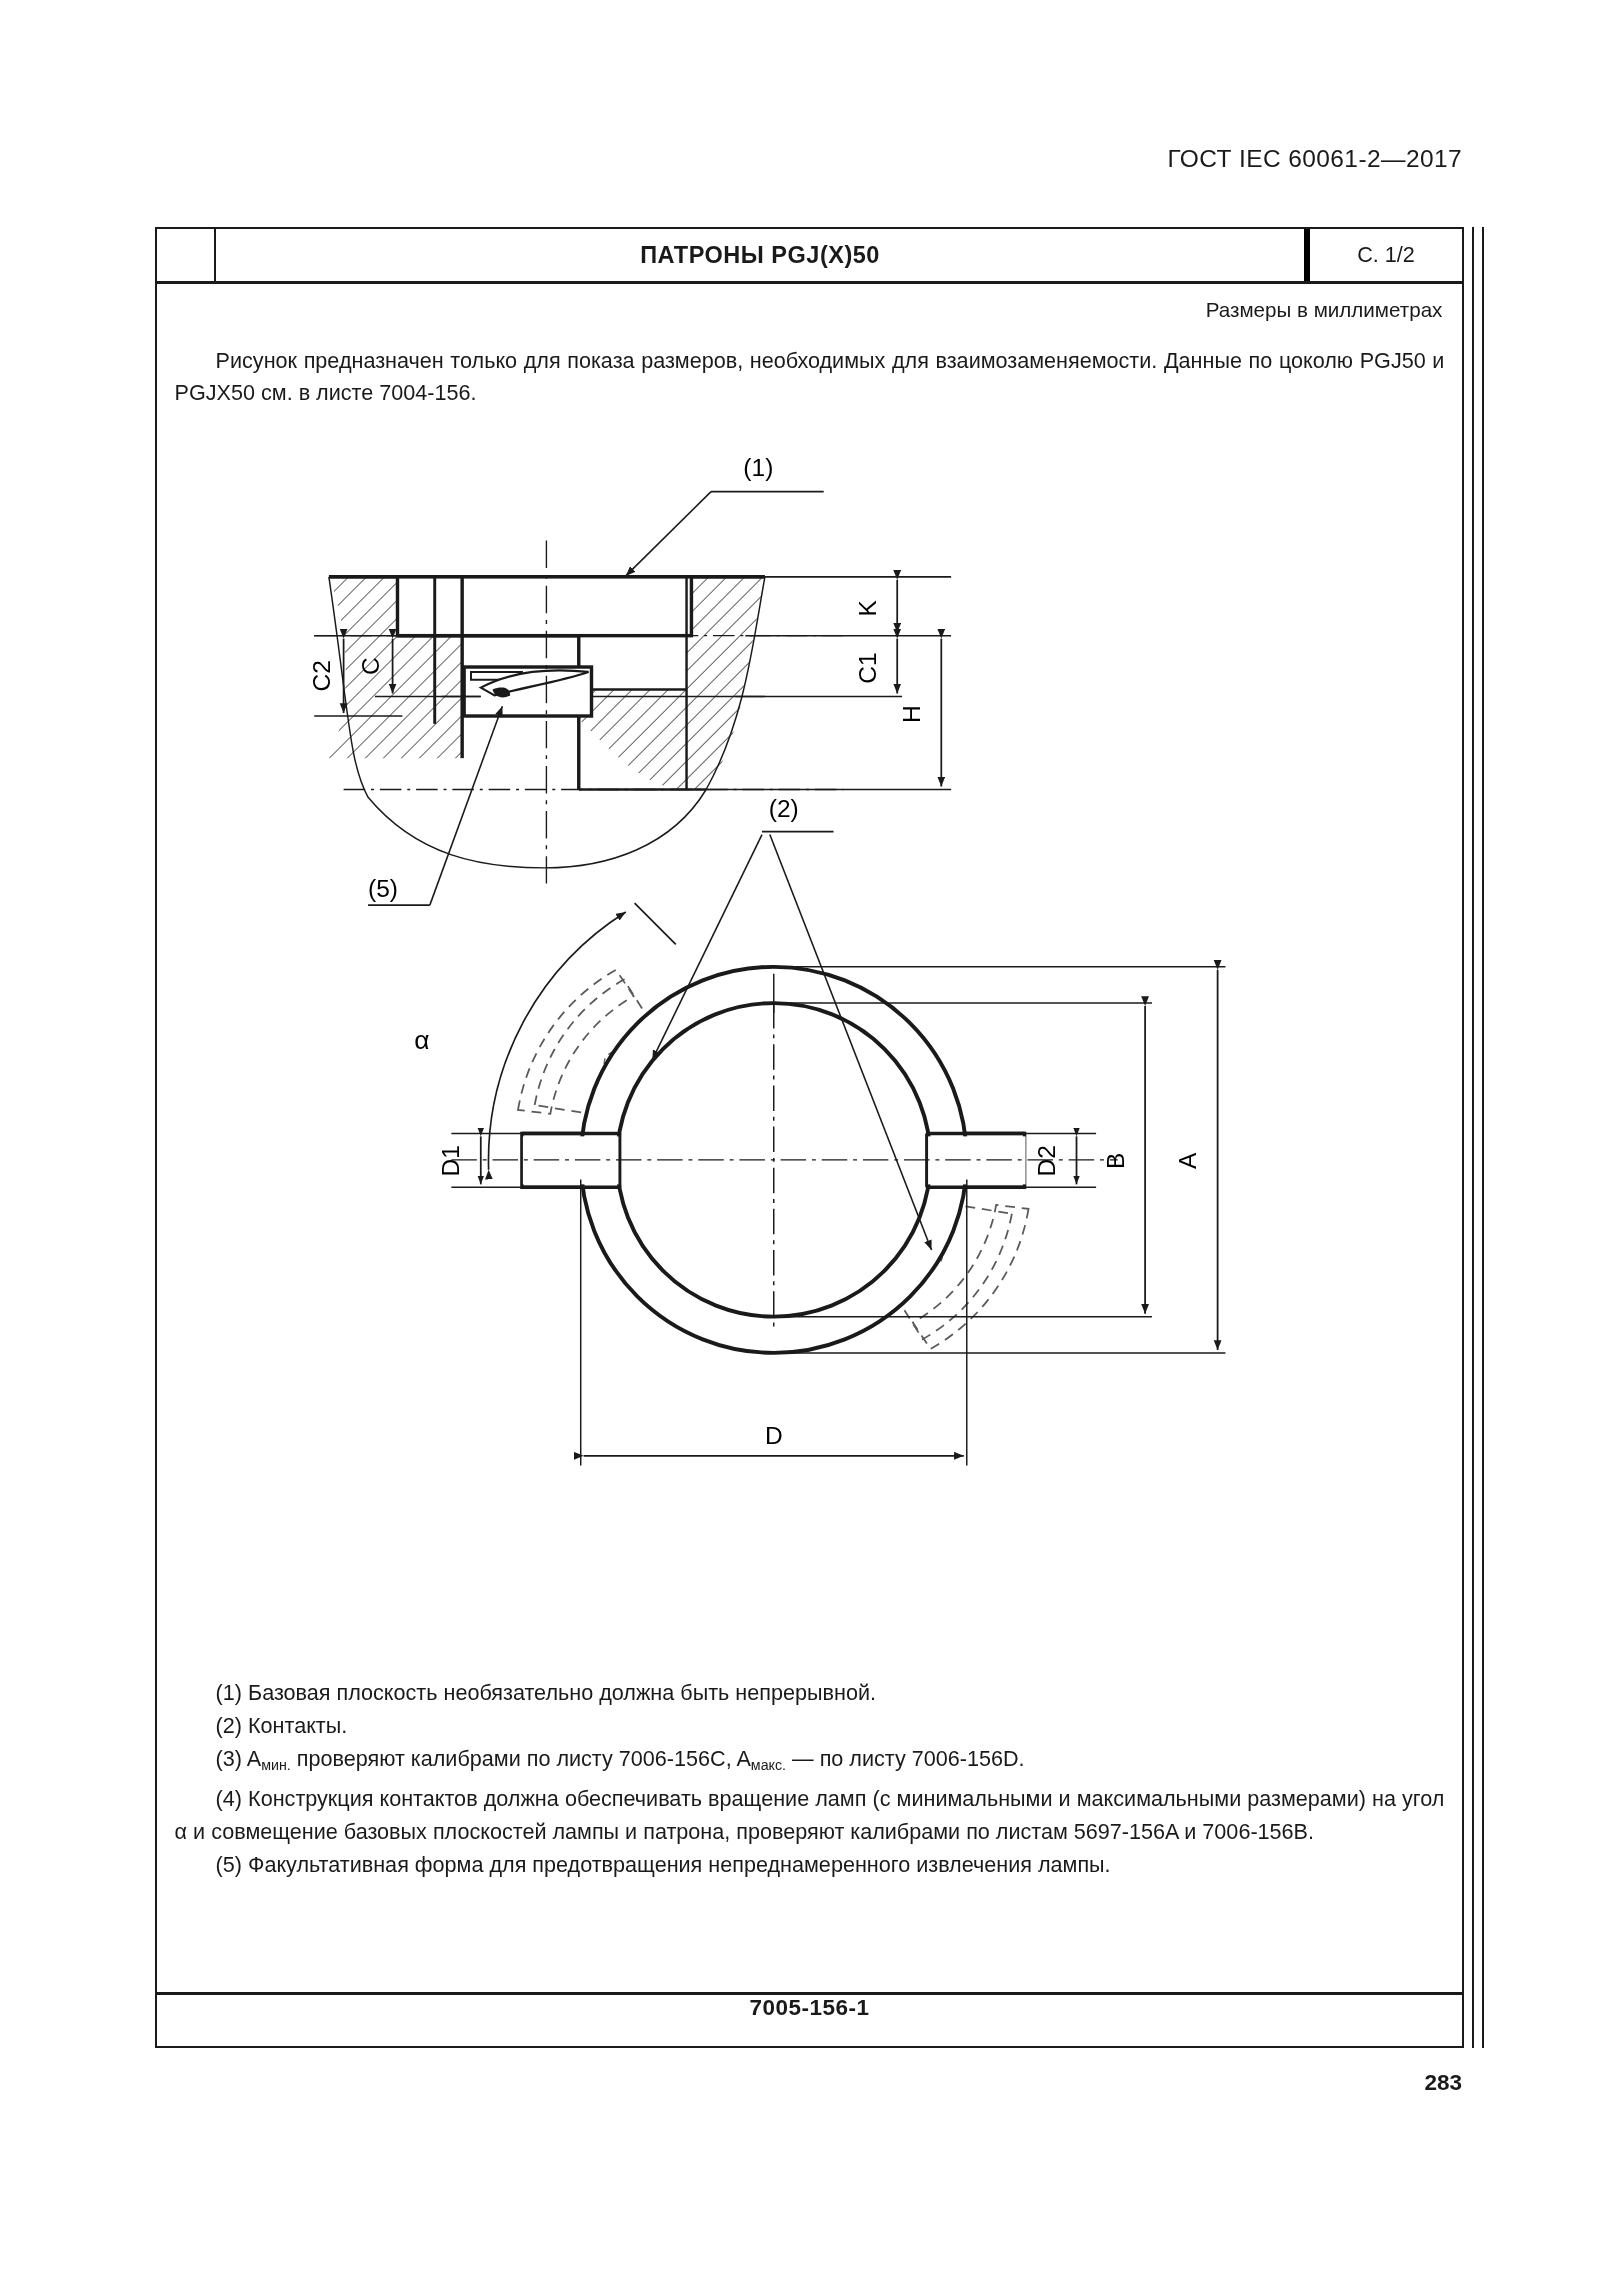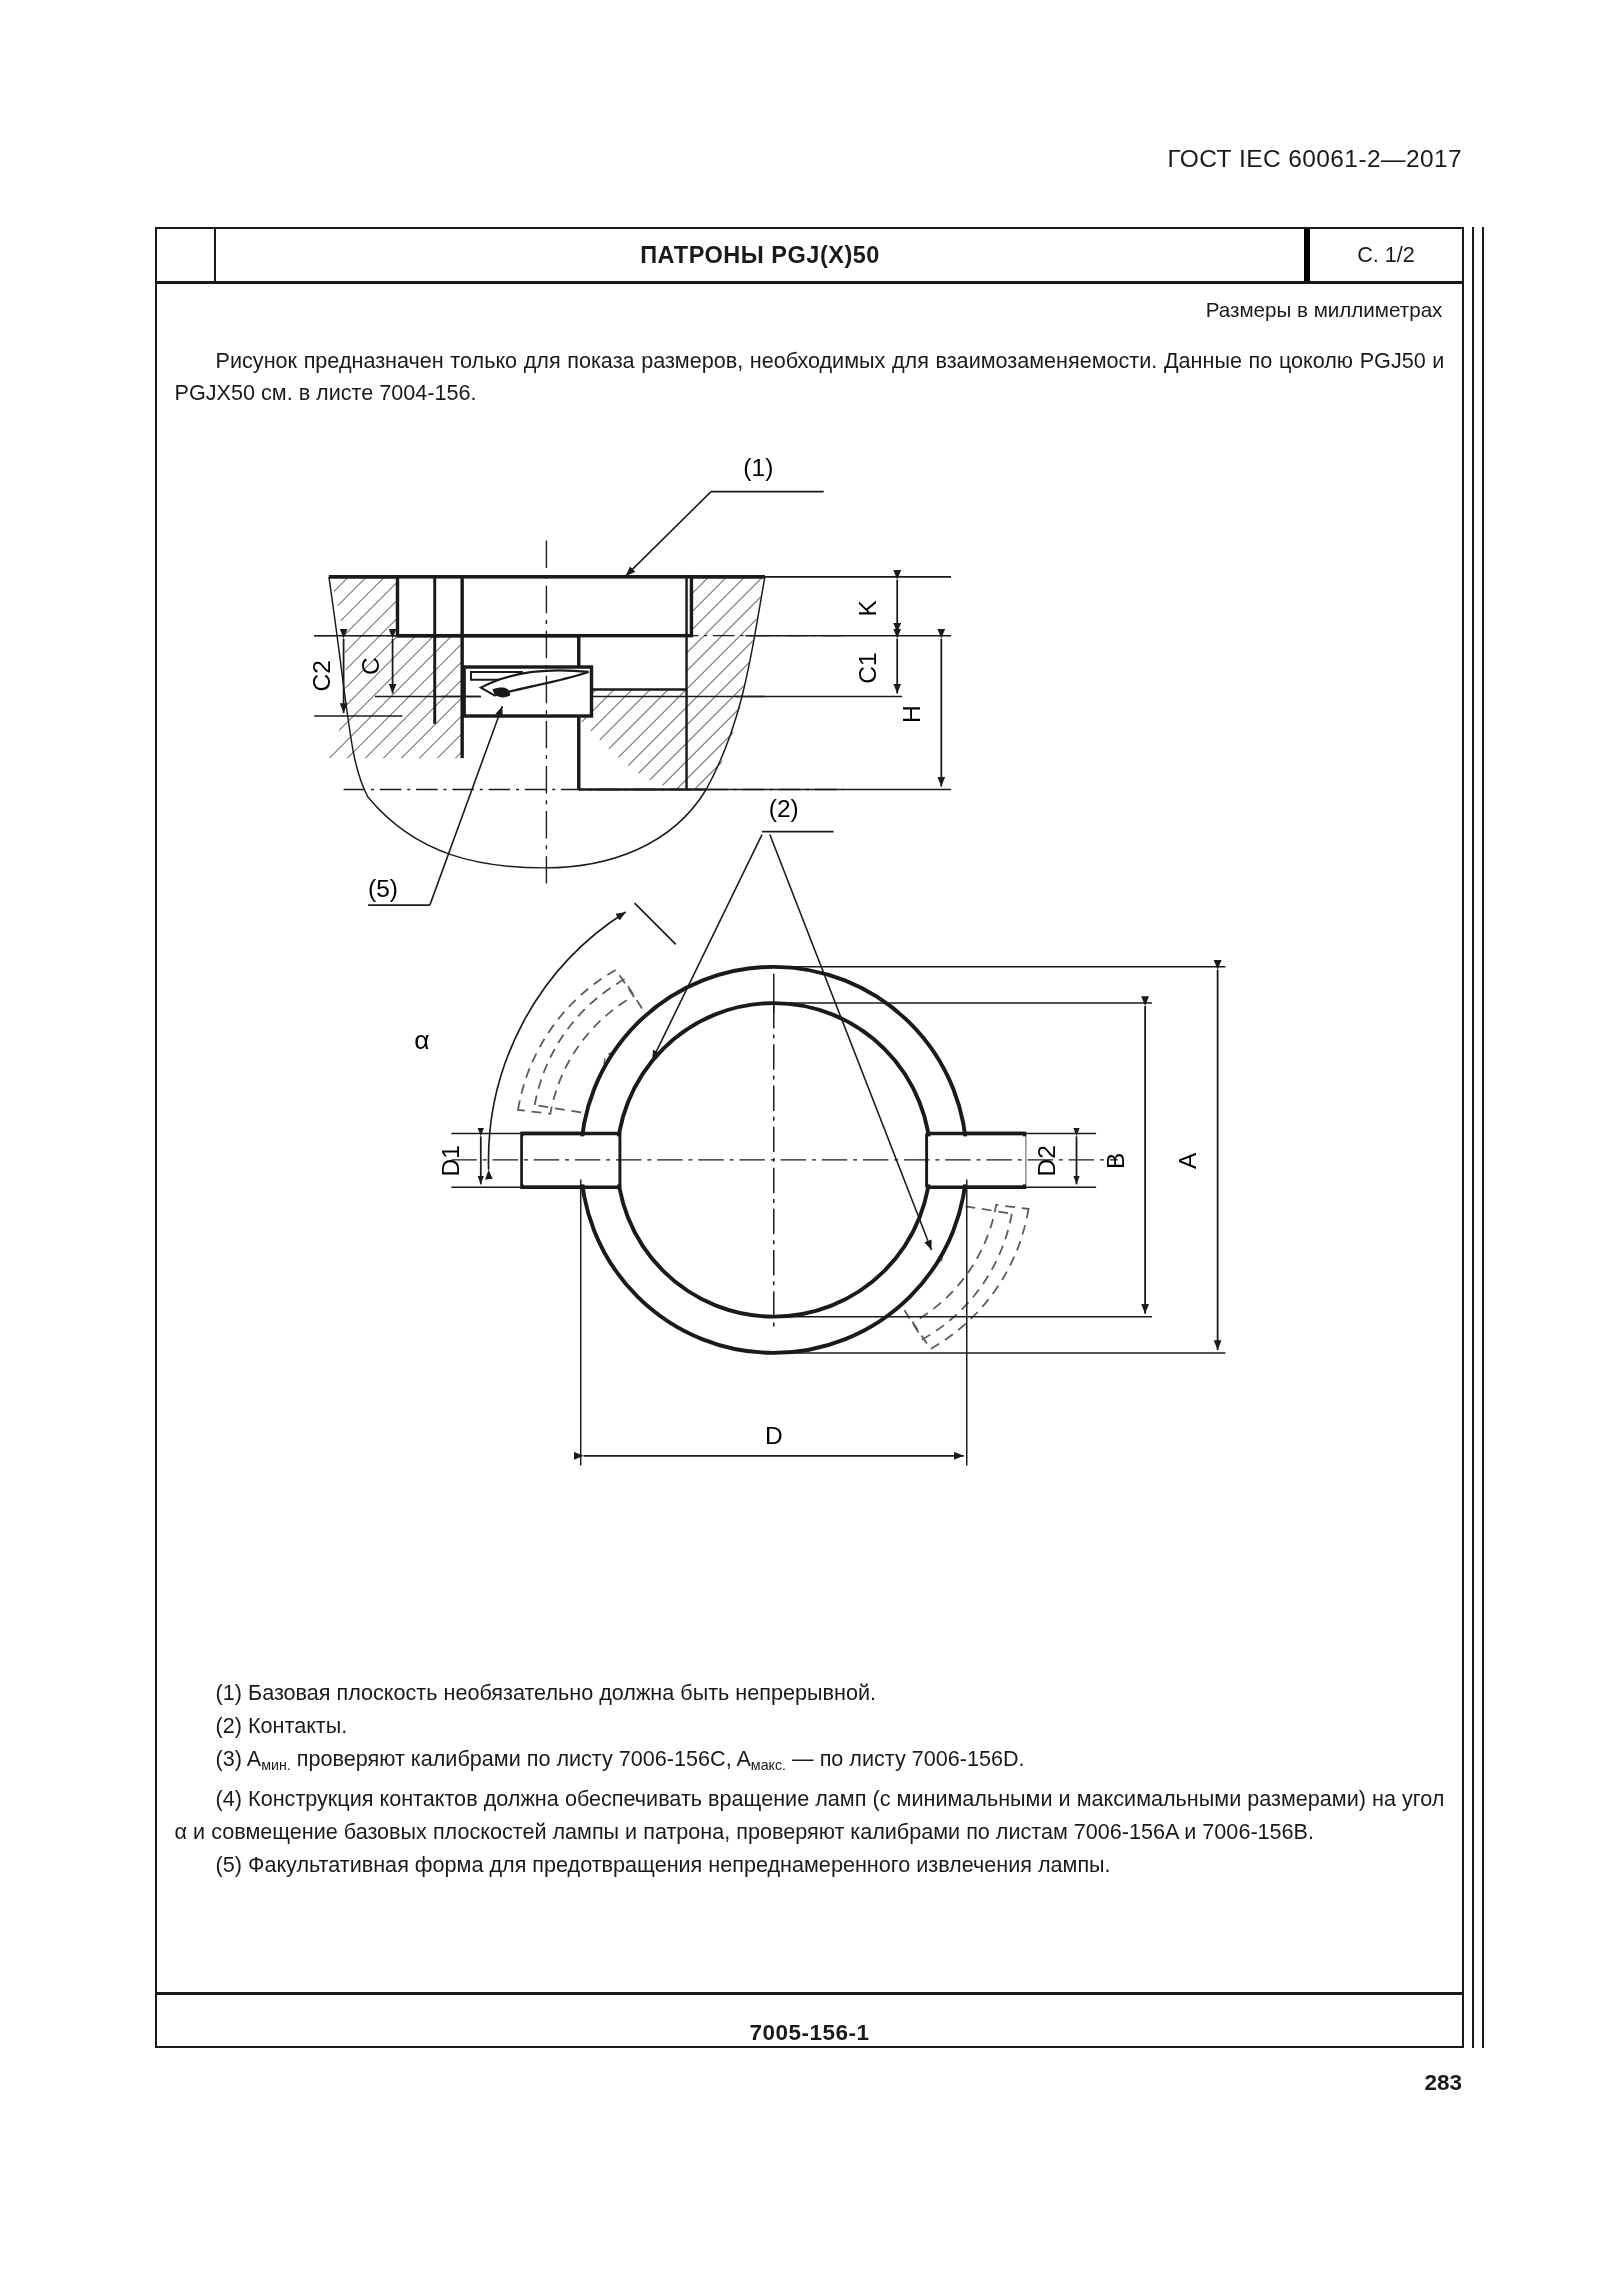--- a/index.html
+++ b/index.html
@@ -143,21 +143,21 @@
 
   
   .footer-row {
     position: absolute;
     left: 0;
     bottom: 0;
     width: 100%;
     height: 51px;
     border-top: 3.9px solid #1a1a1a;
     display: flex;
-    align-items: flex-end;
+    align-items: flex-start;
     justify-content: center;
     font-size: 22.5px;
     font-weight: bold;
     letter-spacing: 0.5px;
   }
 
   .page-number {
     position: absolute;
     right: 159px;
     top: 2070px;
@@ -328,21 +328,21 @@
         <line x1="435" y1="1052" x2="823" y2="1052" stroke="#1a1a1a" stroke-width="1.8" marker-start="url(#ah)" marker-end="url(#ah)"></line>
         <text x="629" y="1040" font-family="Liberation Sans, sans-serif" font-size="25" text-anchor="middle">D</text>
       </g>
     </svg>
   </div>
 
   <div class="notes">
     <div class="note">(1) Базовая плоскость необязательно должна быть непрерывной.</div>
     <div class="note">(2) Контакты.</div>
     <div class="note"><span>(3) A</span><sub>мин.</sub><span> проверяют калибрами по листу 7006-156C, A</span><sub>макс.</sub><span> — по листу 7006-156D.</span></div>
-    <div class="note">(4) Конструкция контактов должна обеспечивать вращение ламп (с минимальными и максимальными размерами) на угол α и совмещение базовых плоскостей лампы и патрона, проверяют калибрами по листам 7006-156A и 7006-156B.</div>
+    <div class="note">(4) Конструкция контактов должна обеспечивать вращение ламп (с минимальными и максимальными размерами) на угол α и совмещение базовых плоскостей лампы и патрона, проверяют калибрами по листам 5697-156A и 7006-156B.</div>
     <div class="note">(5) Факультативная форма для предотвращения непреднамеренного извлечения лампы.</div>
   </div>
 
   <div class="footer-row">
     <span>7005-156-1</span>
   </div>
 </div>
 
 <div class="sheet-rail"></div>
 <div class="sheet-rail2"></div>

